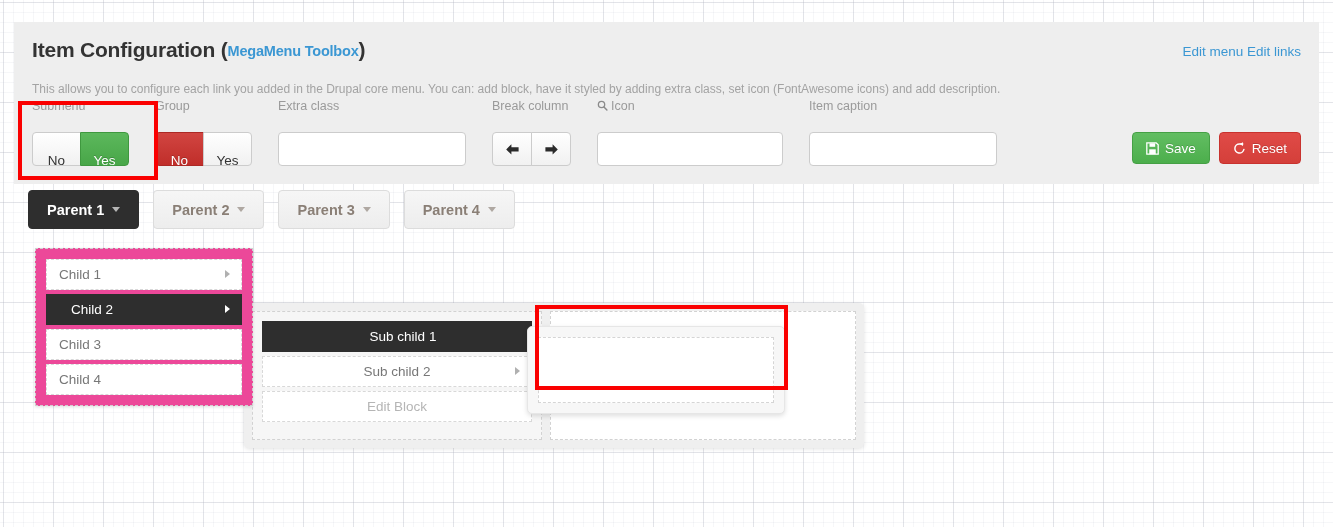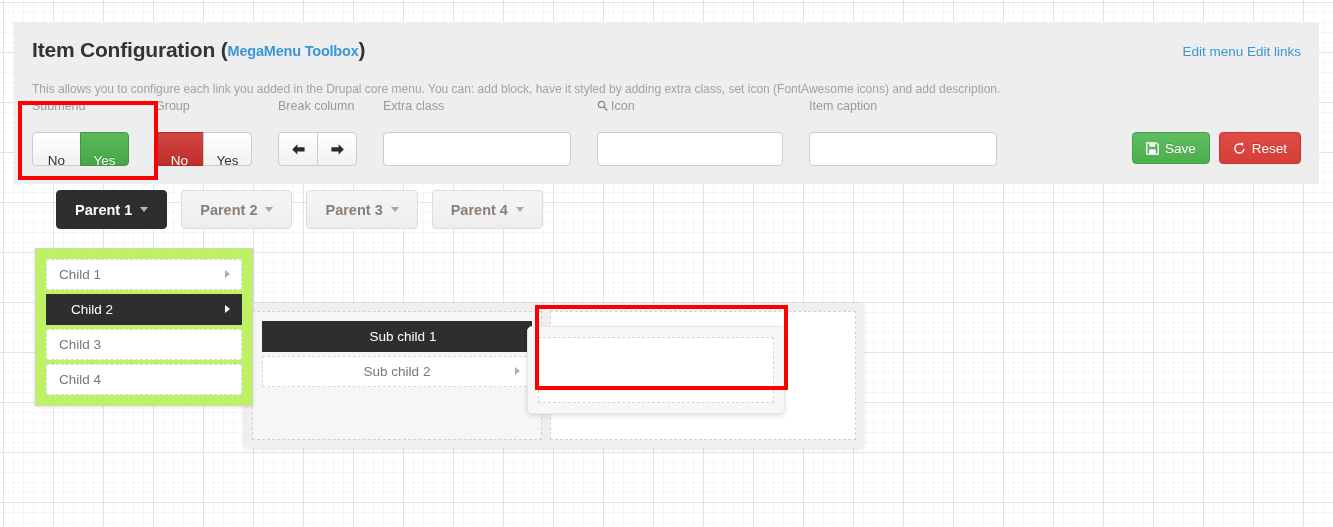--- a/index.html
+++ b/index.html
@@ -199,21 +199,21 @@
   #annot-submenu { left: 18px;  top: 101px; width: 140px; height: 79px; }
   #annot-block   { left: 535px; top: 305px; width: 253px; height: 85px; }
 
   
   .preview {
     position: absolute;
     left: 28px;
     top: 190px;
   }
 
-  .parents-row { display: flex; margin-left: 28px; }
+  .parents-row { display: flex; }
 
   .parent-btn {
     height: 39px;
     padding: 0 18px;
     border-radius: 4px;
     display: flex;
     align-items: center;
     font-size: 14.5px;
     font-weight: bold;
     cursor: pointer;
@@ -236,21 +236,21 @@
     margin-left: 8px;
     opacity: .65;
   }
 
   
   .child-panel {
     position: absolute;
     left: 7px;
     top: 58px;
     width: 218px;
-    background: #bef264;
+    background: #ec4899;
     border: 1px dashed #cfcfcf;
     padding: 10px;
     box-shadow: 0 1px 3px rgba(0,0,0,.12);
     z-index: 10;
   }
 
   .mi {
     height: 31px;
     line-height: 29px;
     border: 1px dashed #d8d8d8;
@@ -362,44 +362,44 @@
         <div class="tgl last on-green">Yes</div>
       </div>
     </div>
 
     <div class="ctrl-group">
       <span class="ctrl-label">Group</span>
       <div class="btn-grp">
         <div class="tgl first on-red">No</div>
         <div class="tgl last">Yes</div>
       </div>
+    </div>
+
+    <div class="ctrl-group">
+      <span class="ctrl-label">Extra class</span>
+      <input class="txt-input w-extra" type="text" placeholder="" style="">
     </div>
 
     <div class="ctrl-group">
       <span class="ctrl-label">Break column</span>
       <div class="btn-grp">
         <div class="arrow-btn first">
           <svg width="15" height="13" viewBox="0 0 15 13">
             <path d="M6.4 1.2 L1.2 6.4 L6.4 11.6 L6.4 8.6 L13.6 8.6 L13.6 4.2 L6.4 4.2 Z" fill="#2b2b2b"></path>
           </svg>
         </div>
         <div class="arrow-btn last">
           <svg width="15" height="13" viewBox="0 0 15 13">
             <path d="M8.6 1.2 L13.8 6.4 L8.6 11.6 L8.6 8.6 L1.4 8.6 L1.4 4.2 L8.6 4.2 Z" fill="#2b2b2b"></path>
           </svg>
         </div>
       </div>
     </div>
 
     <div class="ctrl-group">
-      <span class="ctrl-label">Extra class</span>
-      <input class="txt-input w-extra" type="text" placeholder="" style="">
-    </div>
-
-    <div class="ctrl-group">
       <span class="ctrl-label">
         <svg class="q-icon" viewBox="0 0 16 16">
           <circle cx="6.6" cy="6.6" r="4.6" fill="none" stroke="#8a8a8a" stroke-width="1.9"></circle>
           <line x1="10.1" y1="10.1" x2="14.4" y2="14.4" stroke="#8a8a8a" stroke-width="2.1" stroke-linecap="round"></line>
         </svg><span>Icon</span>
       </span>
       <input class="txt-input w-icon" type="text" placeholder="" style="">
     </div>
 
     <div class="ctrl-group">
@@ -473,20 +473,23 @@
   <div class="mega">
 
     <div class="mega-col-left">
       <div class="mi active">
         <span>Sub child 1</span>
       </div>
       <div class="mi">
         <span>Sub child 2</span>
         <i class="rcaret"></i>
       </div>
+      <div class="mi dim">
+        <span>Edit Block</span>
+      </div>
     </div>
 
     <div class="mega-col-right">
       <div class="block-card">
         <div class="block-inner"></div>
       </div>
     </div>
 
   </div>
 </div>

